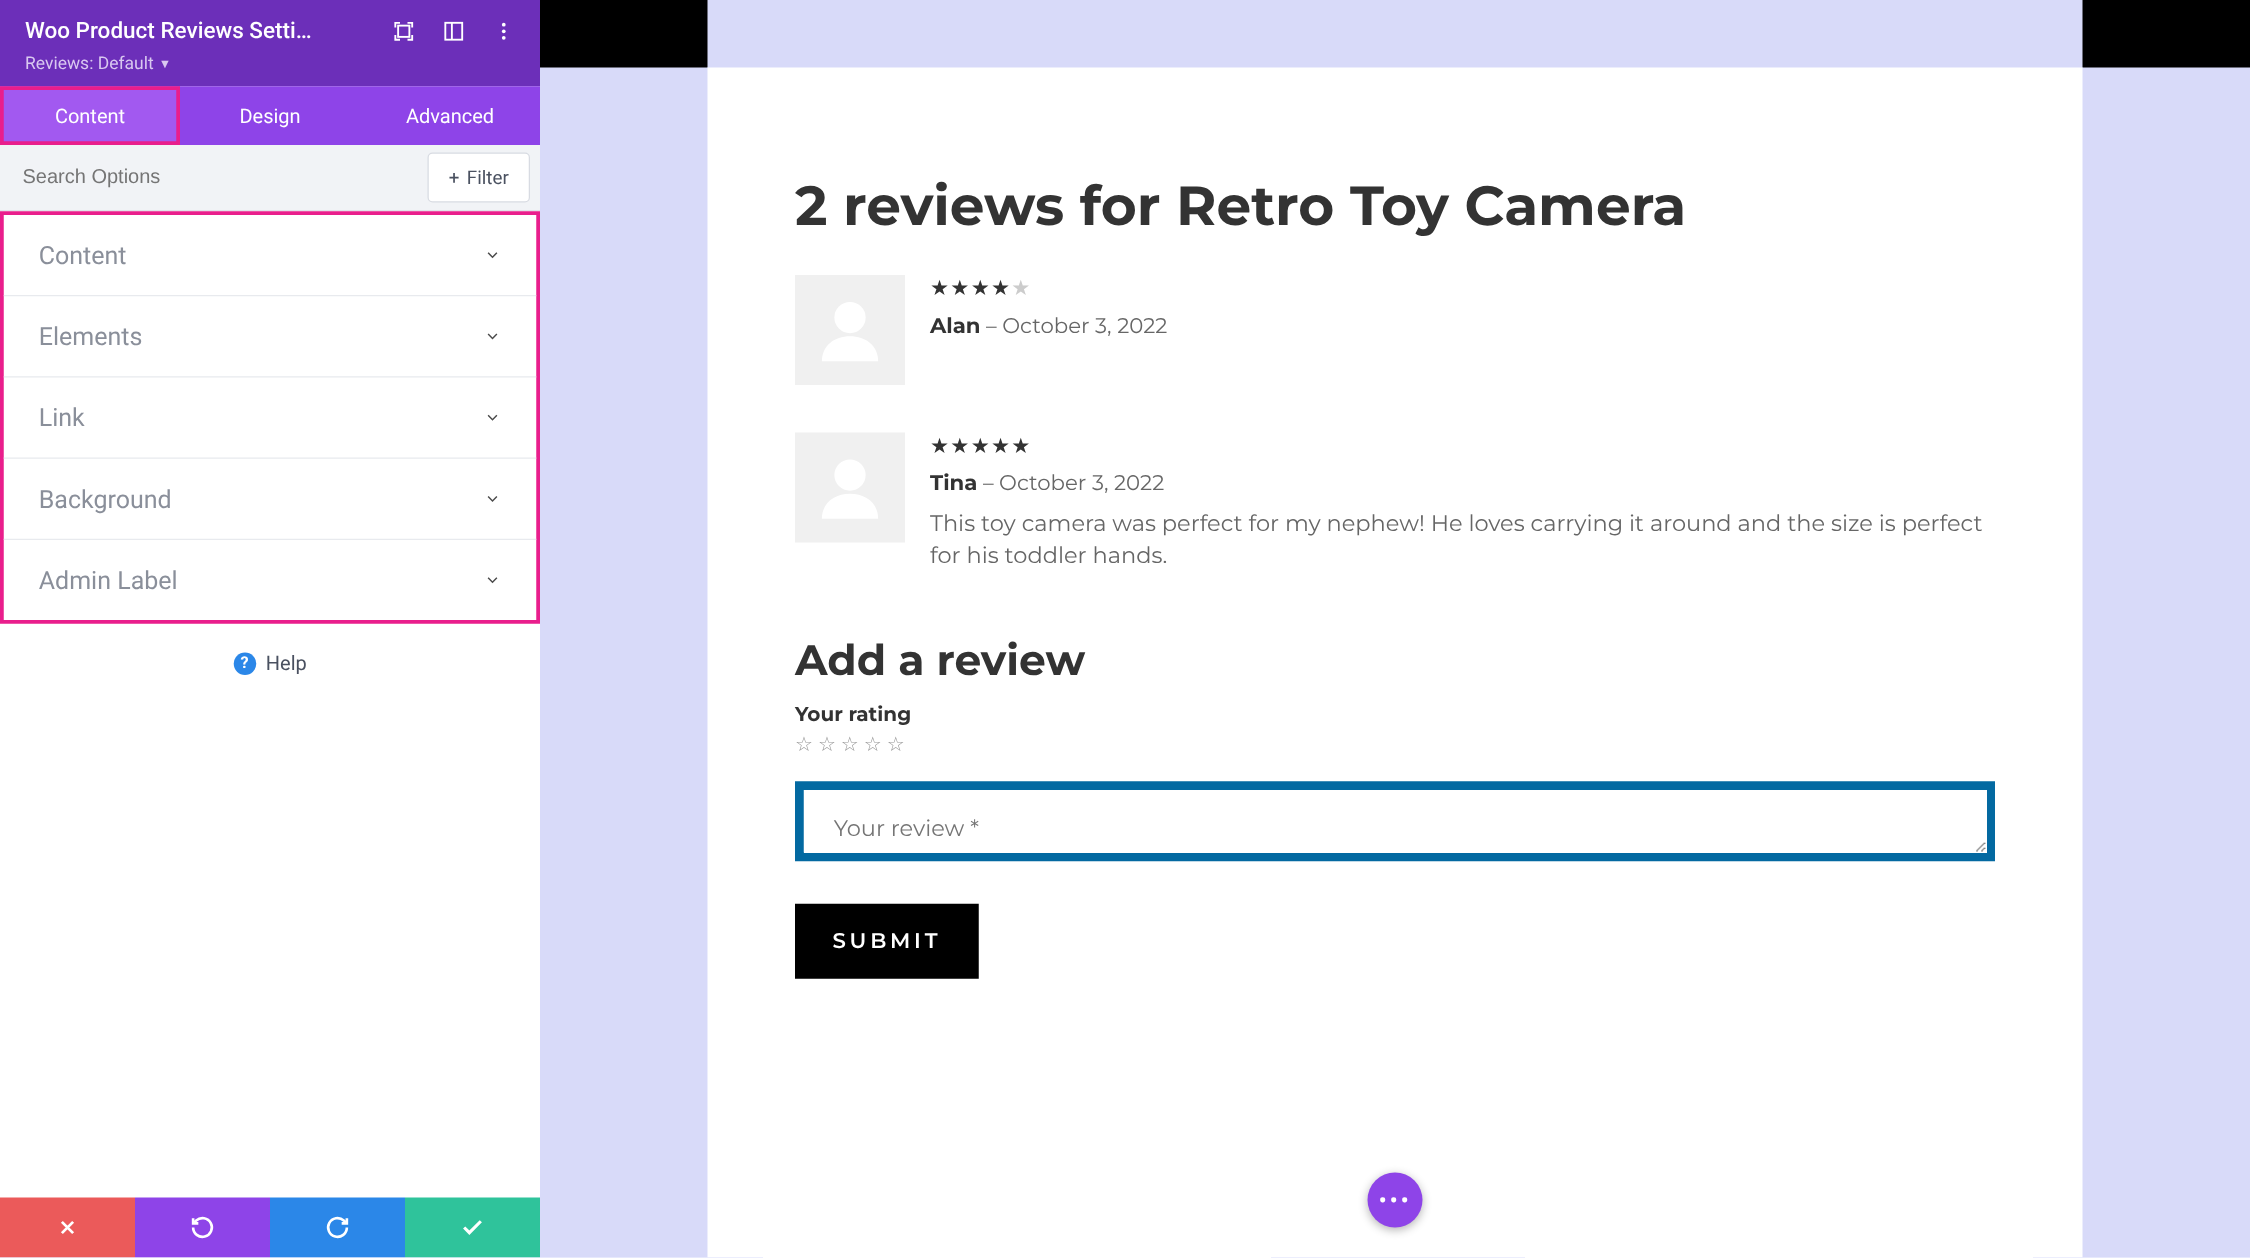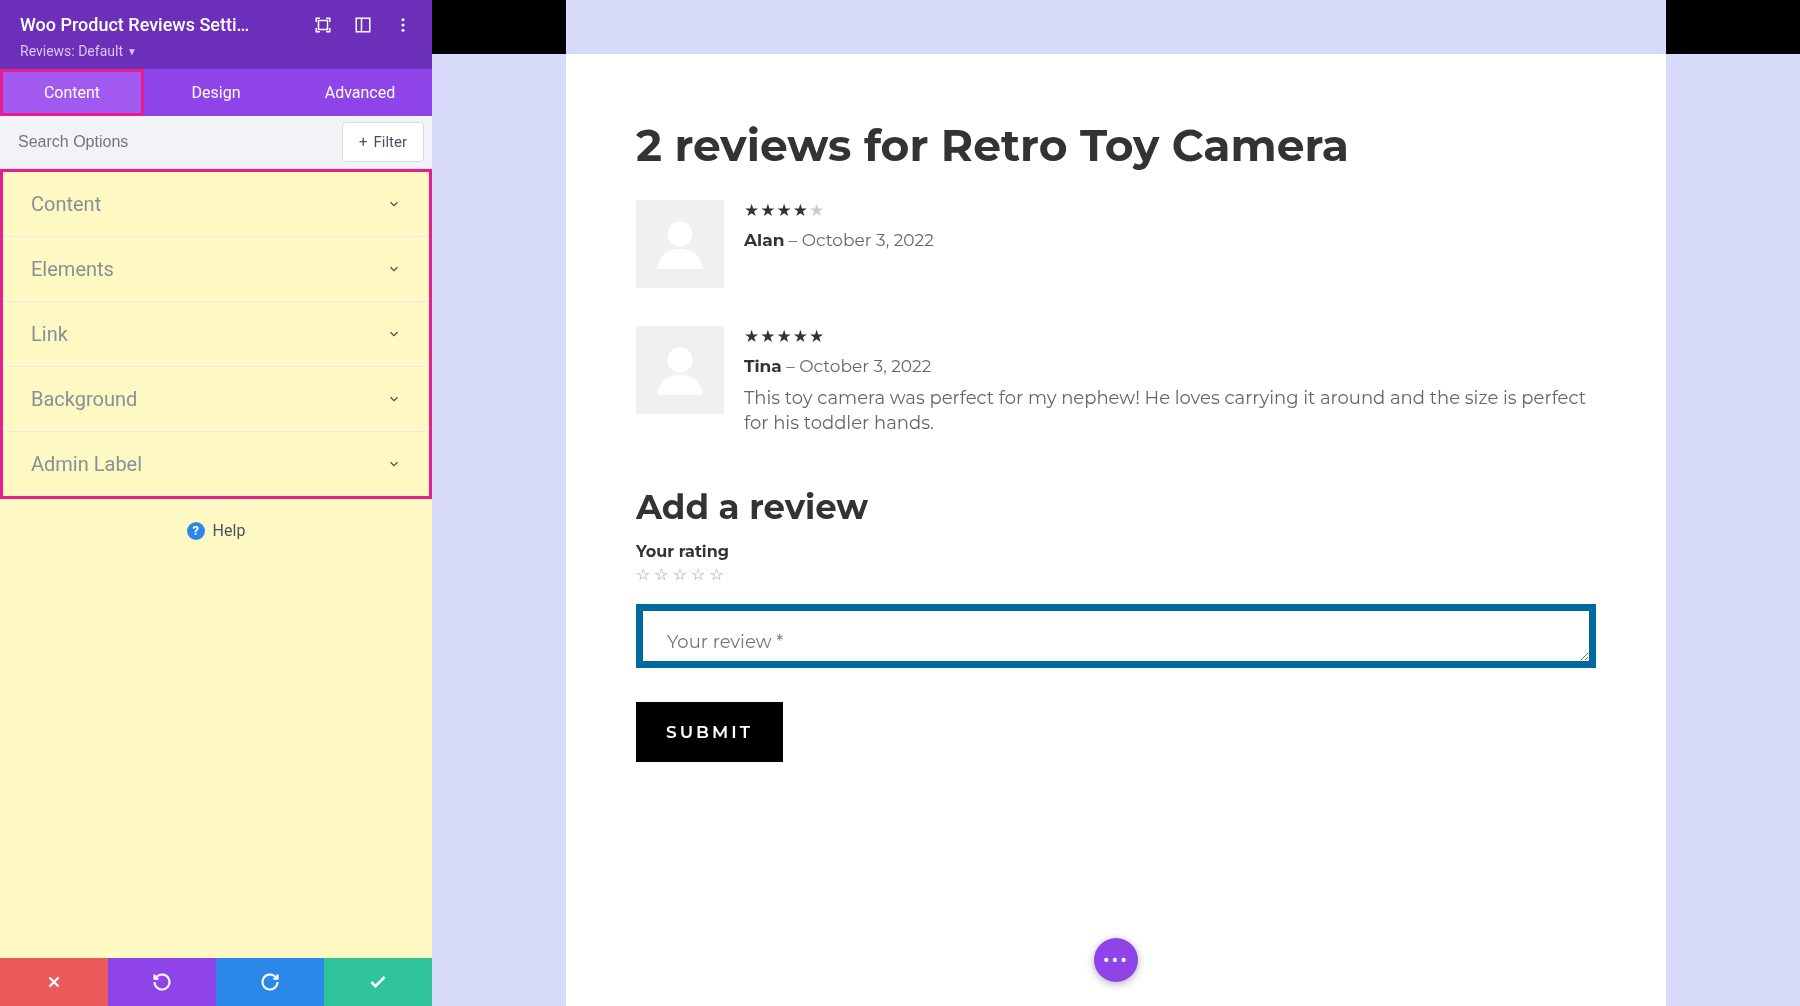--- a/index.html
+++ b/index.html
@@ -1,19 +1,19 @@
 <!DOCTYPE html>
 <html><head>
 <meta charset="utf-8">
 <style>
 * { margin: 0; padding: 0; box-sizing: border-box; }
 body { font-family: -apple-system, BlinkMacSystemFont, "Segoe UI", Roboto, sans-serif; background: #d8daf9; width: 1800px; height: 1006px; overflow: hidden; position: relative; }
 
 
-.sidebar { position: absolute; left: 0; top: 0; width: 432px; height: 968px; background: #fef9c3; display: flex; flex-direction: column; }
+.sidebar { position: absolute; left: 0; top: 0; width: 432px; height: 968px; background: #ffffff; display: flex; flex-direction: column; }
 .sidebar-header { background: #6c2fb9; color: #fff; padding: 14px 20px 10px; }
 .sidebar-title-row { display: flex; align-items: center; justify-content: space-between; }
 .sidebar-title { font-size: 18px; font-weight: 500; white-space: nowrap; overflow: hidden; text-overflow: ellipsis; max-width: 280px; }
 .sidebar-icons { display: flex; gap: 22px; align-items: center; }
 .sidebar-icon { width: 18px; height: 18px; cursor: pointer; display: flex; align-items: center; justify-content: center; color: #fff; }
 .preset-row { margin-top: 8px; font-size: 14px; color: #d9c8f0; display: flex; align-items: center; gap: 4px; }
 .preset-chevron { font-size: 10px; }
 
 .tabs { display: flex; background: #8e44e8; }
 .tab { flex: 1; text-align: center; padding: 14px 0; color: #fff; font-size: 16px; cursor: pointer; }
@@ -39,21 +39,21 @@
 .footer-btn.undo { background: #8e44e8; }
 .footer-btn.redo { background: #2b87e8; }
 .footer-btn.save { background: #2fc39b; }
 
 
 .preview { position: absolute; left: 432px; top: 0; width: 1368px; height: 1006px; background: #d8daf9; }
 .topbar { position: absolute; left: 0; right: 0; top: 0; height: 54px; }
 .tb-left { position: absolute; left: 0; top: 0; width: 134px; height: 54px; background: #000; }
 .tb-right { position: absolute; right: 0; top: 0; width: 134px; height: 54px; background: #000; }
 
-.content-card { position: absolute; left: 134px; right: 134px; top: 54px; bottom: 0; background: #fff; padding: 64px 70px; overflow: hidden; }
+.content-card { position: absolute; left: 134px; right: 134px; top: 54px; bottom: 0; background: #fff; padding: 84px 70px; overflow: hidden; }
 
 .reviews-heading { font-family: "Montserrat", sans-serif; font-size: 44px; font-weight: 700; color: #333; margin-bottom: 28px; }
 
 .review { display: flex; gap: 20px; margin-bottom: 38px; }
 .avatar { width: 88px; height: 88px; background: #f0f0f0; display: flex; align-items: center; justify-content: center; }
 .avatar svg { width: 60px; height: 60px; fill: #fff; }
 .review-body { flex: 1; }
 .stars { display: flex; gap: 1px; margin-bottom: 10px; }
 .star { color: #333; font-size: 17px; }
 .star.empty { color: #ccc; }

